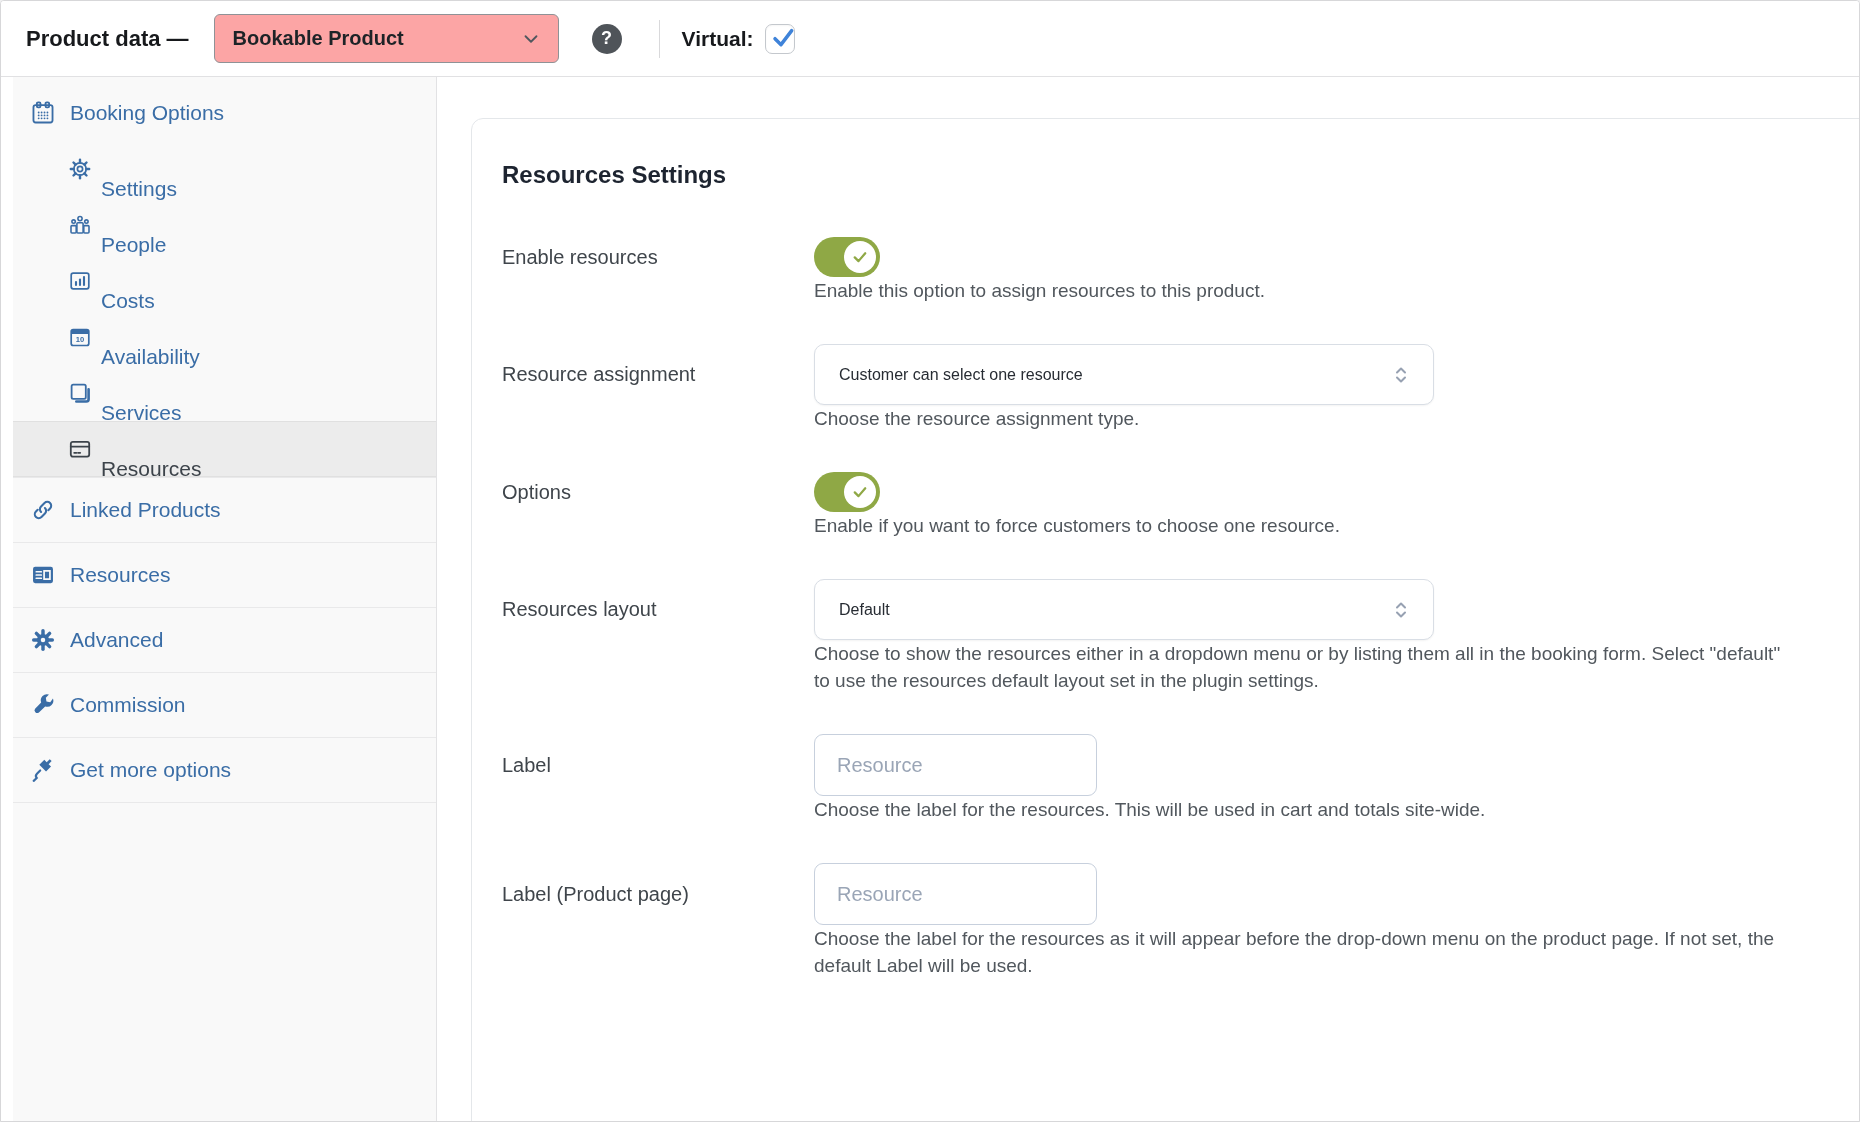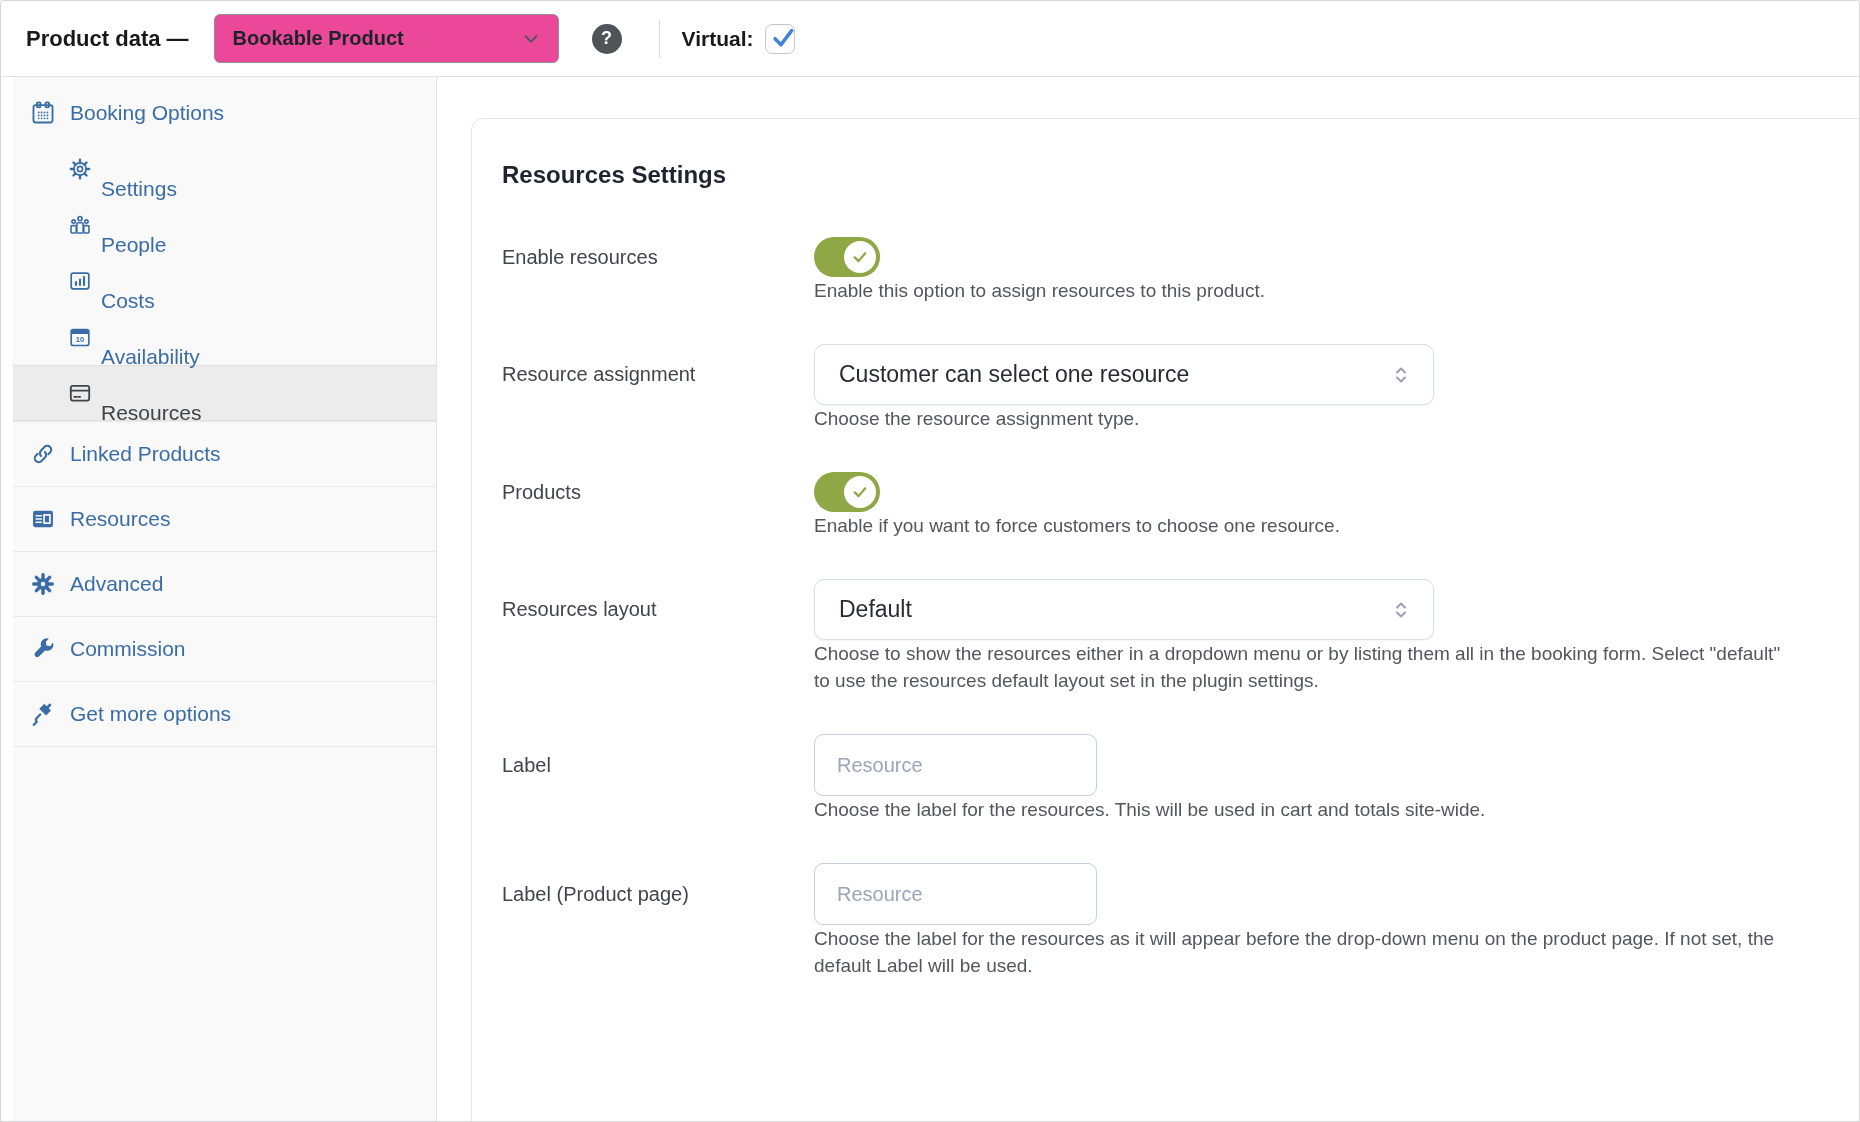--- a/index.html
+++ b/index.html
@@ -24,21 +24,21 @@
     display:flex; align-items:center;
     padding-left:25px;
     border-bottom:1px solid #e1e1e3;
     background:#fff;
   }
   .pd-title { font-size:22px; font-weight:700; color:#17191c; white-space:nowrap; }
   .type-select {
     margin-left:25px;
     width:345px; height:49px;
     border:1px solid #8f9296; border-radius:6px;
-    background:#ec4899;
+    background:#fca5a5;
     display:flex; align-items:center; justify-content:space-between;
     padding:0 16px 0 18px;
     cursor:pointer;
   }
   .type-select .val { font-size:20px; font-weight:700; color:#1d2327; }
   .help-bubble {
     margin-left:33px;
     width:30px; height:30px; border-radius:50%;
     background:#4f5459; color:#fff;
     font-size:18px; font-weight:700;
@@ -127,21 +127,21 @@
   
   .fselect {
     width:620px; height:61px;
     border:1px solid #d9dee5; border-radius:10px;
     background:#fff;
     box-shadow:0 1px 2px rgba(0,0,0,.05);
     display:flex; align-items:center; justify-content:space-between;
     padding:0 20px 0 24px;
     cursor:pointer;
   }
-  .fselect .val { font-size:23px; color:#272c33; }
+  .fselect .val { font-size:16px; color:#272c33; }
   
   .ftext {
     width:283px; height:62px;
     border:1px solid #c7d0dd; border-radius:9px;
     background:#fff;
     font-family:inherit; font-size:20px; color:#a21caf;
     padding:0 22px;
     outline:none;
   }
   .ftext::placeholder { color:#9aa5b6; opacity:1; }
@@ -246,20 +246,29 @@
         <div class="sb-item sub">
           <span class="sb-icon">
             <svg viewBox="0 0 24 24" fill="none" stroke="currentColor" stroke-linecap="round" stroke-linejoin="round" stroke-width="1.7">
               <rect x="3.2" y="4.5" width="17.6" height="16" rx="2"></rect>
               <path d="M3.2 9 h17.6 v-2.5 a2 2 0 0 0 -2 -2 h-13.6 a2 2 0 0 0 -2 2 z" fill="currentColor" stroke="none"></path>
               <text x="12" y="17.4" text-anchor="middle" font-size="7.6" font-weight="bold" fill="currentColor" stroke="none" font-family="Liberation Sans, sans-serif">10</text>
             </svg>
           </span>
           <span class="sb-label">Availability</span>
         </div>
+        <div class="sb-item sub">
+          <span class="sb-icon">
+            <svg viewBox="0 0 24 24" fill="none" stroke="currentColor" stroke-linecap="round" stroke-linejoin="round" stroke-width="1.8">
+              <rect x="3.6" y="3.6" width="14.2" height="14.2" rx="1.6"></rect>
+              <path d="M20.6 8.2 v10 a2.3 2.3 0 0 1 -2.3 2.3 h-10" stroke-width="2.6"></path>
+            </svg>
+          </span>
+          <span class="sb-label">Services</span>
+        </div>
         <div class="sb-item sub active">
           <span class="sb-icon">
             <svg viewBox="0 0 24 24" fill="none" stroke="currentColor" stroke-linecap="round" stroke-linejoin="round" stroke-width="1.8">
               <rect x="2.8" y="4.8" width="18.4" height="14.8" rx="2"></rect>
               <line x1="2.8" y1="9.6" x2="21.2" y2="9.6"></line>
               <line x1="6.2" y1="15.8" x2="8.4" y2="15.8"></line>
               <line x1="10" y1="15.8" x2="12.2" y2="15.8"></line>
             </svg>
           </span>
           <span class="sb-label">Resources</span>
@@ -359,21 +368,21 @@
               <svg width="24" height="24" viewBox="0 0 24 24" fill="none" stroke="#97a1b2" stroke-width="2" stroke-linecap="round" stroke-linejoin="round">
                   <polyline points="8,9.5 12,5.5 16,9.5"></polyline>
                   <polyline points="8,14.5 12,18.5 16,14.5"></polyline>
                 </svg>
             </div>
             <div class="desc">Choose the resource assignment type.</div>
           </div>
         </div>
 
         <div class="row">
-          <div class="flabel h40">Products</div>
+          <div class="flabel h40">Options</div>
           <div class="ctrl-col">
             <div class="toggle" aria-checked="true">
               <div class="knob">
                 <svg width="18" height="18" viewBox="0 0 24 24" fill="none" stroke="var(--accent-green,#8fa845)" stroke-width="3" stroke-linecap="round" stroke-linejoin="round">
                     <polyline points="5,12.5 10,17.5 19,7"></polyline>
                   </svg>
               </div>
             </div>
             <div class="desc">Enable if you want to force customers to choose one resource.</div>
           </div>

